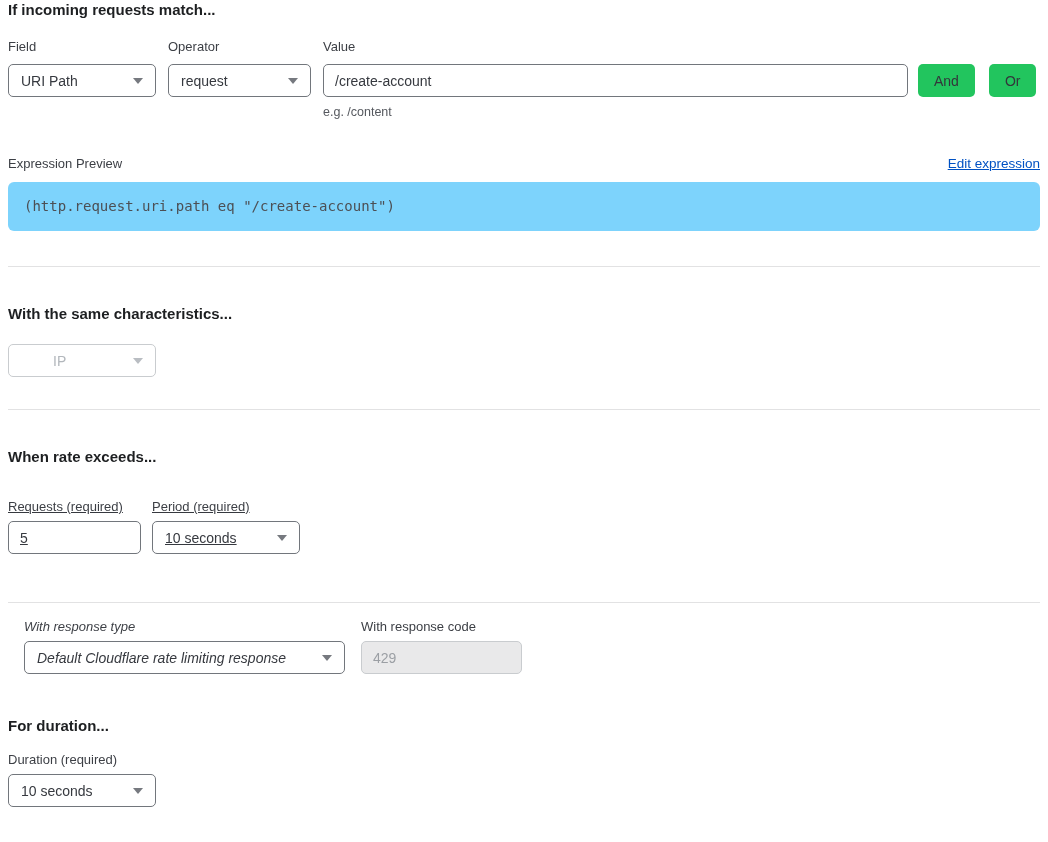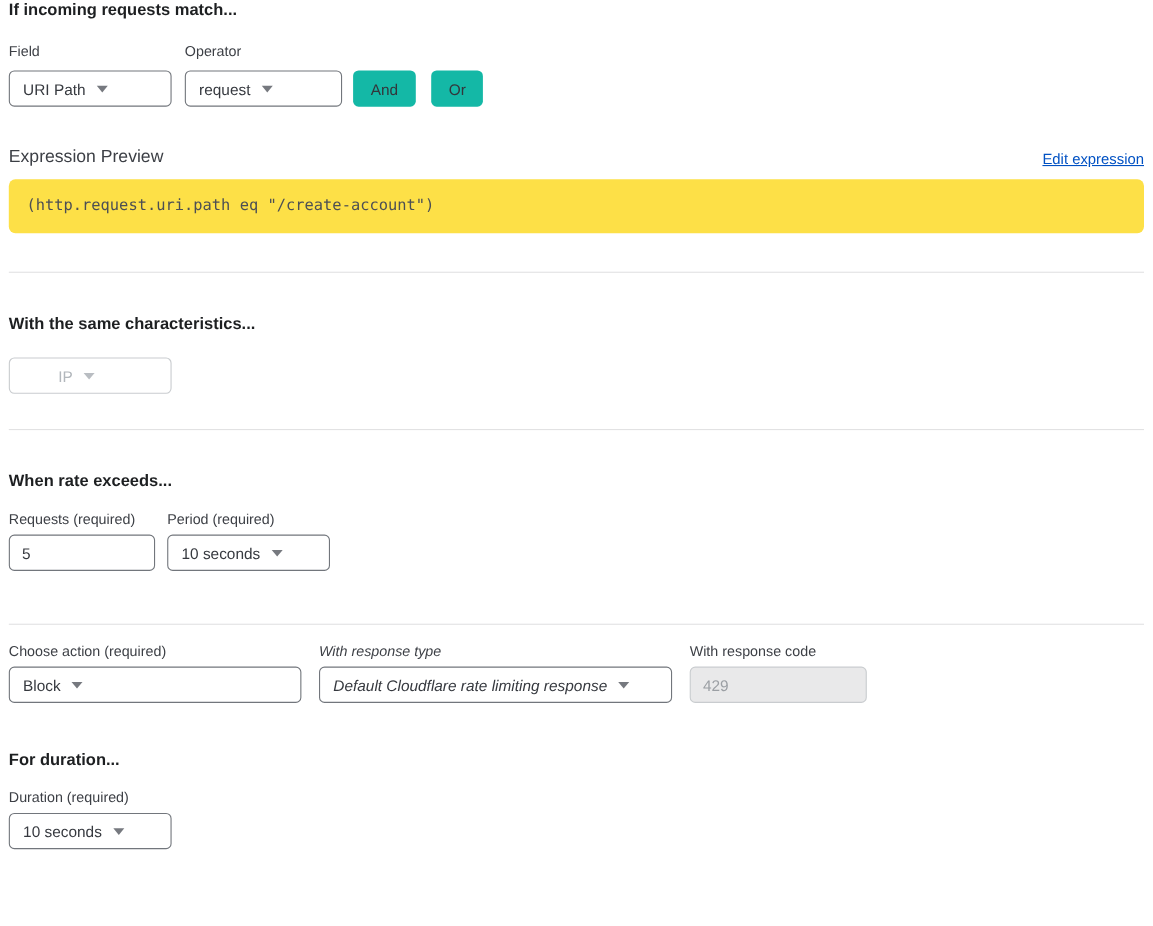--- a/index.html
+++ b/index.html
@@ -35,21 +35,21 @@
     border: 1px solid #72767c;
     border-radius: 5px;
     background: #ffffff;
     font-size: 14px;
     color: #36393f;
     font-family: inherit;
   }
   .select {
     display: flex;
     align-items: center;
-    justify-content: flex-start;
+    justify-content: space-between;
     padding: 0 12px;
     cursor: pointer;
     user-select: none;
   }
   .select .caret {
     width: 0; height: 0;
     border-left: 5px solid transparent;
     border-right: 5px solid transparent;
     border-top: 6px solid #76797f;
     margin-left: 10px;
@@ -64,45 +64,45 @@
     border-color: #c9cccf;
     color: #9b9fa4;
   }
 
   .helper { font-size: 12.5px; color: #55585e; margin-top: 8px; }
 
   .btn {
     height: 33px;
     border: none;
     border-radius: 5px;
-    background: #14b8a6;
+    background: #22c55e;
     color: #33363b;
     font-size: 14px;
     font-family: inherit;
     padding: 0 16px;
     cursor: pointer;
   }
 
   .expr-head {
     display: flex;
     justify-content: space-between;
     align-items: flex-end;
     margin-top: 37px;
   }
-  .expr-label { font-size: 16px; color: #3c3f45; }
+  .expr-label { font-size: 13px; color: #3c3f45; }
   .link {
     font-size: 13.5px;
     color: #0051c3;
     text-decoration: underline;
     cursor: pointer;
   }
 
   .code-block {
     margin-top: 11px;
-    background: #fde047;
+    background: #7dd3fc;
     border-radius: 6px;
     padding: 16px;
     font-family: "DejaVu Sans Mono", "Liberation Mono", monospace;
     font-size: 14px;
     line-height: 17px;
     color: #4c4f54;
     white-space: pre;
   }
 
   hr.divider {
@@ -129,20 +129,25 @@
       </div>
 
       <div class="group" style="width: 143px; margin-left: 12px;">
         <span class="lbl">Operator</span>
         <div class="select">
           <span>request</span>
           <span class="caret"></span>
         </div>
       </div>
 
+      <div class="group" style="width: 585px; margin-left: 12px;">
+        <span class="lbl">Value</span>
+        <input class="text-input" type="text" value="/create-account" style="">
+        <span class="helper">e.g. /content</span>
+      </div>
 
       <button class="btn" style="margin-left: 10px; margin-top: 25px;">And</button>
       <button class="btn" style="margin-left: 14px; margin-top: 25px;">Or</button>
     </div>
 
     <div class="expr-head">
       <span class="expr-label">Expression Preview</span>
       <a class="link">Edit expression</a>
     </div>
 
@@ -156,46 +161,39 @@
     <div class="select disabled" style="width: 148px; margin-top: 20px;">
       <span>IP</span>
       <span class="caret"></span>
     </div>
   </section>
 
   <hr class="divider" style="margin-top: 32px;">
 
   <section>
     <h2 class="section-heading" style="margin-top: 37px;">When rate exceeds...</h2>
-    <div class="form-row" style="margin-top: 16px;">
+    <div class="form-row" style="margin-top: 32px; text-decoration: underline;">
       <div class="group" style="width: 133px;">
         <span class="lbl" style="margin-bottom: 7px;">Requests (required)</span>
         <input class="text-input" type="text" value="5" style="">
       </div>
       <div class="group" style="width: 148px; margin-left: 11px;">
         <span class="lbl" style="margin-bottom: 7px;">Period (required)</span>
         <div class="select">
           <span>10 seconds</span>
           <span class="caret"></span>
         </div>
       </div>
     </div>
   </section>
 
   <hr class="divider" style="margin-top: 48px;">
 
   <section>
     <div class="form-row" style="margin-top: 16px;">
-      <div class="group" style="width: 266px;">
-        <span class="lbl" style="margin-bottom: 7px;">Choose action (required)</span>
-        <div class="select">
-          <span>Block</span>
-          <span class="caret"></span>
-        </div>
-      </div>
       <div class="group" style="width: 321px; margin-left: 16px; font-style: italic;">
         <span class="lbl" style="margin-bottom: 7px;">With response type</span>
         <div class="select">
           <span>Default Cloudflare rate limiting response</span>
           <span class="caret"></span>
         </div>
       </div>
       <div class="group" style="width: 161px; margin-left: 16px;">
         <span class="lbl" style="margin-bottom: 7px;">With response code</span>
         <input class="text-input disabled" type="text" disabled="" value="429" style="">

